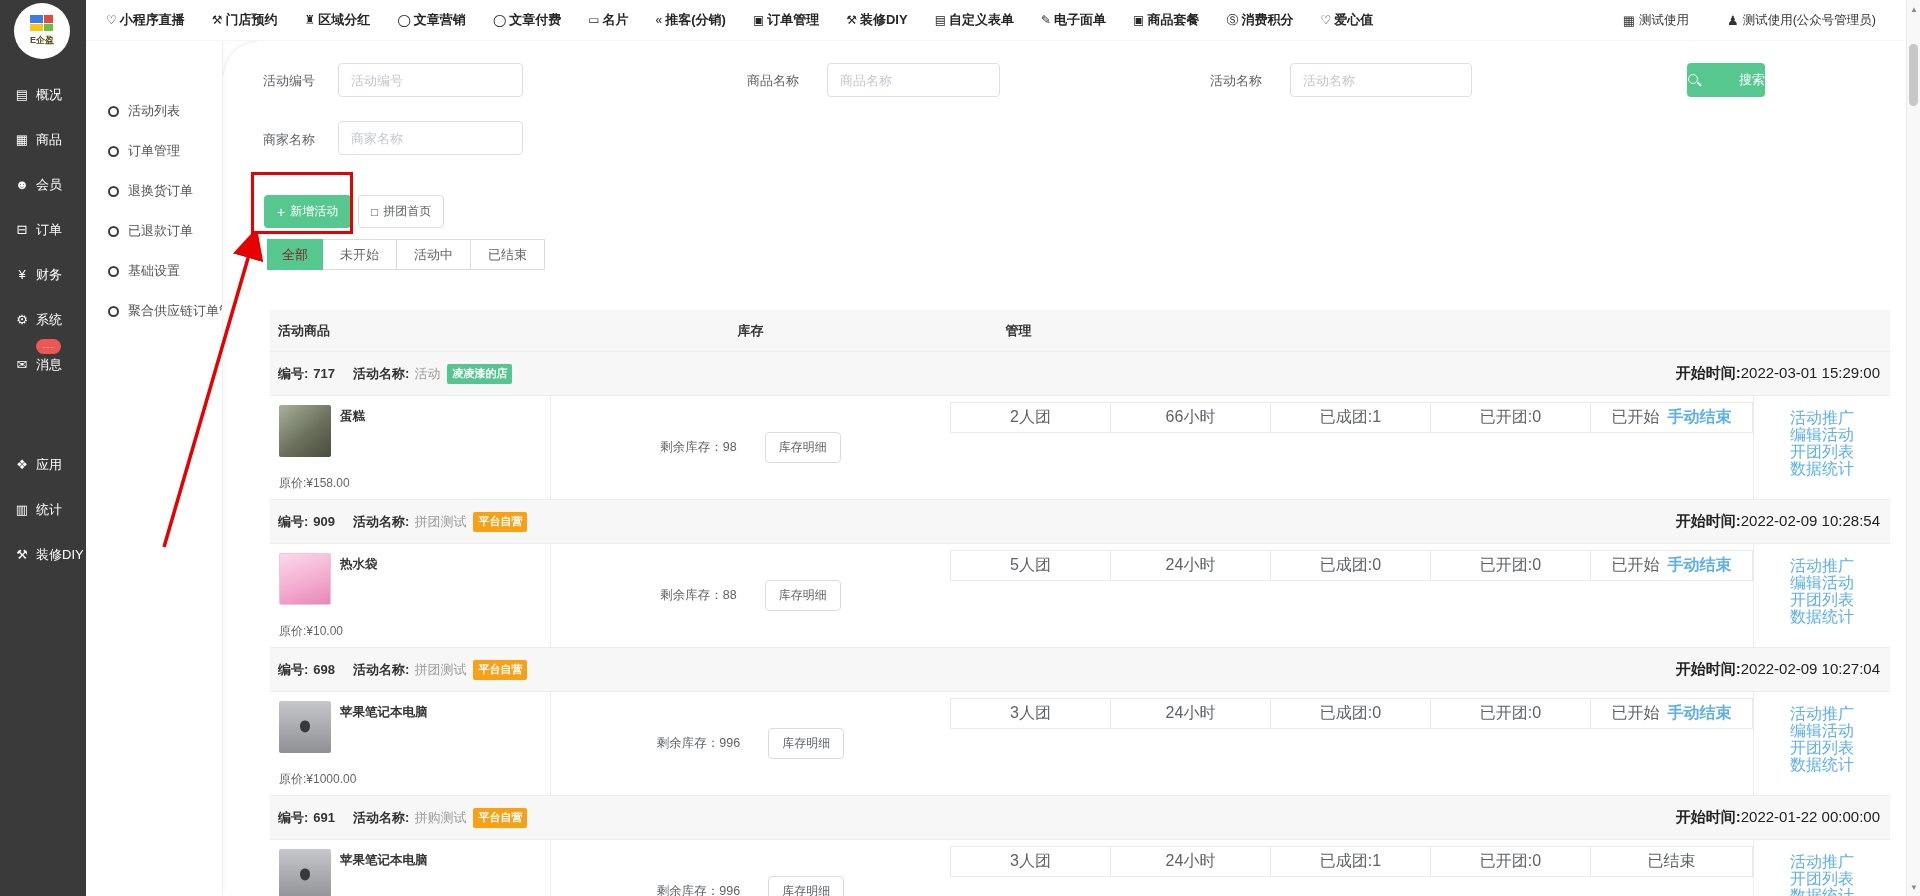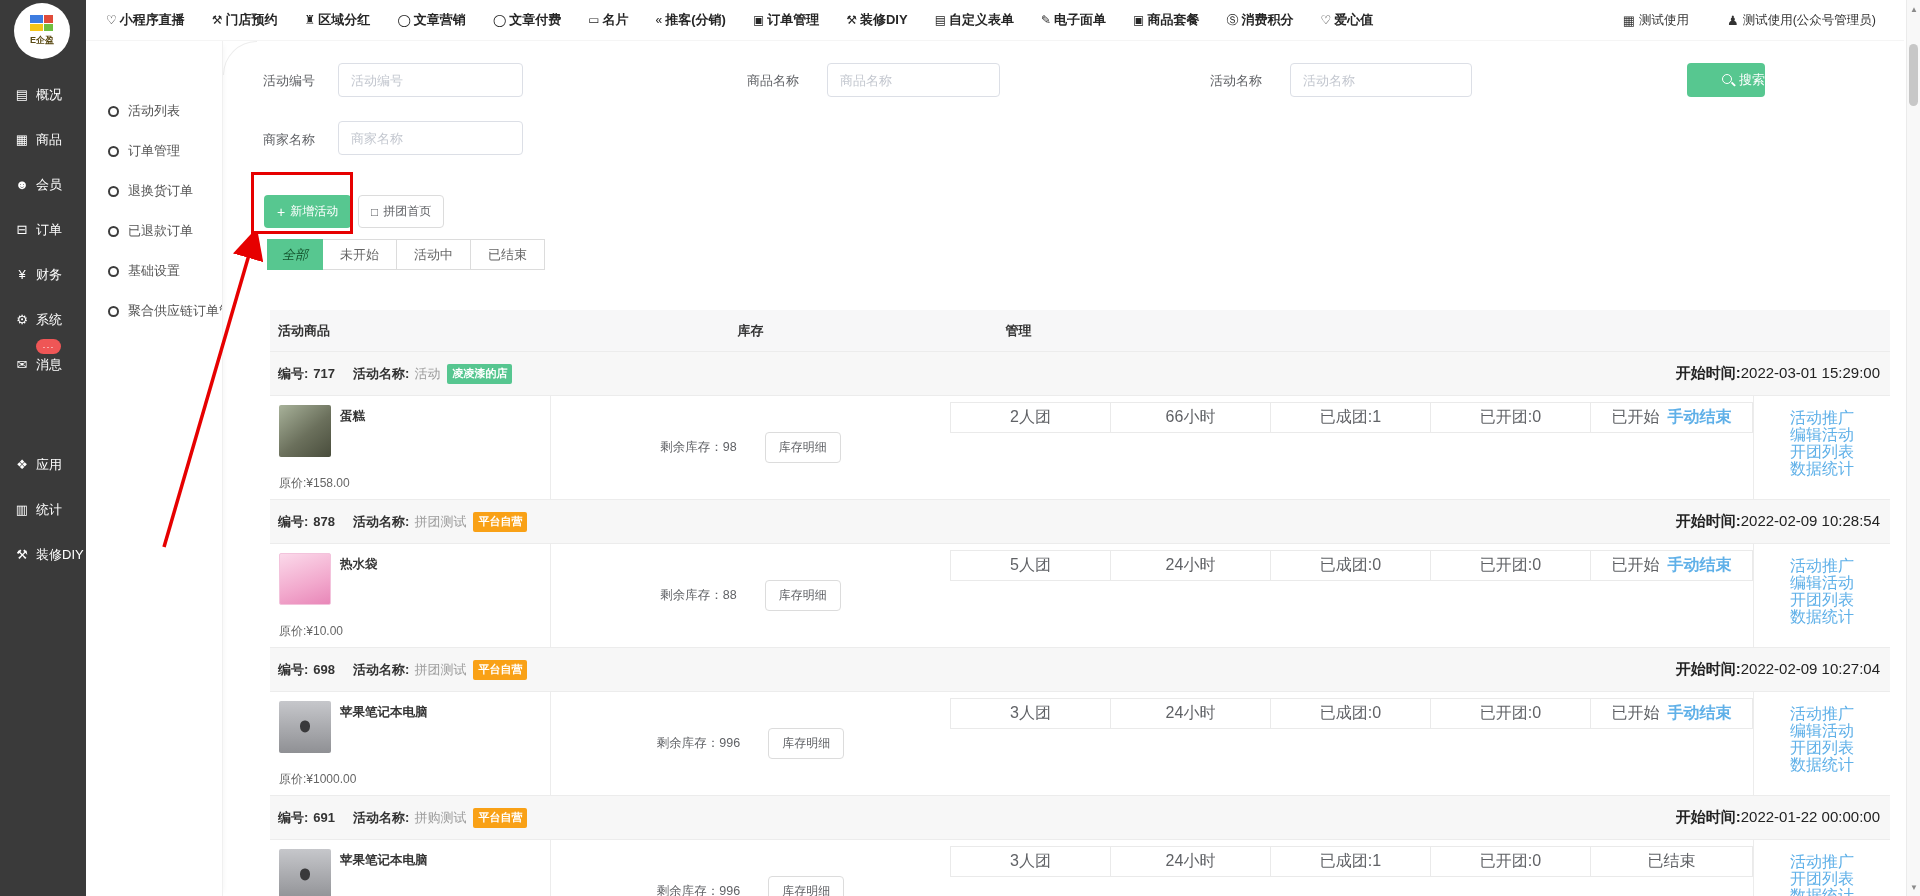--- a/index.html
+++ b/index.html
@@ -45,21 +45,21 @@
   .corner { position:absolute; left:223px; top:41px; width:34px; height:34px;
             border-left:1px solid #ededed; border-top:1px solid #ededed; border-top-left-radius:34px; }
 
   
   .f-label { position:absolute; font-size:13px; color:#606266; white-space:nowrap; }
   .f-input { position:absolute; height:34px; border:1px solid #dcdfe6; border-radius:4px; font-size:13px;
              color:#333; padding:0 12px; outline:none; background:#fff; font-family:inherit; }
   .f-input::placeholder { color:#c3c7cf; }
   .search-btn { position:absolute; left:1687px; top:63px; width:78px; height:34px; background:#57c790;
                 border:none; border-radius:4px; color:#fff; font-size:13px; display:flex; align-items:center;
-                justify-content:flex-end; cursor:pointer; font-family:inherit; }
+                justify-content:space-between; cursor:pointer; font-family:inherit; }
   .mag { position:relative; width:14px; height:14px; margin-right:4px; }
   .mag::before { content:""; position:absolute; left:1px; top:1px; width:8px; height:8px;
                  border:1.6px solid #fff; border-radius:50%; }
   .mag::after { content:""; position:absolute; left:9.5px; top:10px; width:4.5px; height:1.7px;
                 background:#fff; transform:rotate(45deg); }
 
   
   .add-btn { position:absolute; left:264px; top:195px; height:33px; padding:0 13px; background:#57c790;
              border:none; border-radius:4px; color:#fff; font-size:12px; display:flex; align-items:center;
              cursor:pointer; font-family:inherit; }
@@ -72,21 +72,21 @@
   
   .anno-rect { position:absolute; left:251px; top:172px; width:102px; height:62px;
                border:3px solid #e60000; z-index:40; pointer-events:none; }
   .anno-arrow { position:absolute; left:150px; top:231px; width:122px; height:322px; z-index:40; pointer-events:none; }
 
   
   .tabs { position:absolute; left:267px; top:239px; display:flex; }
   .tab { height:31px; display:flex; align-items:center; justify-content:center; padding:0 17px;
          font-size:13px; color:#666; background:#fff; border:1px solid #dcdcdc; border-left:none; cursor:pointer; }
   .tab:first-child { border-left:1px solid #dcdcdc; padding:0 14px; }
-  .tab.active { background:#57c790; border-color:#57c790; color:#14532d;font-style:italic; }
+  .tab.active { background:#57c790; border-color:#57c790; color:#7f1d1d; }
 
   
   .table { position:absolute; left:270px; top:310px; width:1620px; }
   .t-head { height:42px; background:#f7f7f8; border-bottom:1px solid #ececec; display:flex; align-items:center;
             font-size:13px; font-weight:bold; color:#333; }
   .th-product { width:281px; padding-left:8px; }
   .th-stock   { width:399px; text-align:center; }
   .th-stats   { width:803px; text-align:center; }
   .th-mgmt    { width:137px; text-align:center; }
 
@@ -427,21 +427,21 @@
               <span class="mgmt-link">编辑活动</span>
 
               <span class="mgmt-link">开团列表</span>
 
               <span class="mgmt-link">数据统计</span>
             </div>
         </div>
 
         <div class="group-row">
           <span class="g-id-label">编号:</span>
-          <span class="g-id">878</span>
+          <span class="g-id">909</span>
           <span class="g-name-label">活动名称:</span>
           <span class="g-name">拼团测试</span>
           <span class="badge badge-orange">平台自营</span>
           <span class="g-time"><b>开始时间:</b><span>2022-02-09 10:28:54</span></span>
         </div>
         <div class="product-row">
           <div class="cell-product">
             <div class="p-img img-hotwater"></div>
             <div class="p-name">热水袋</div>
             <div class="p-price">原价:¥10.00</div>

